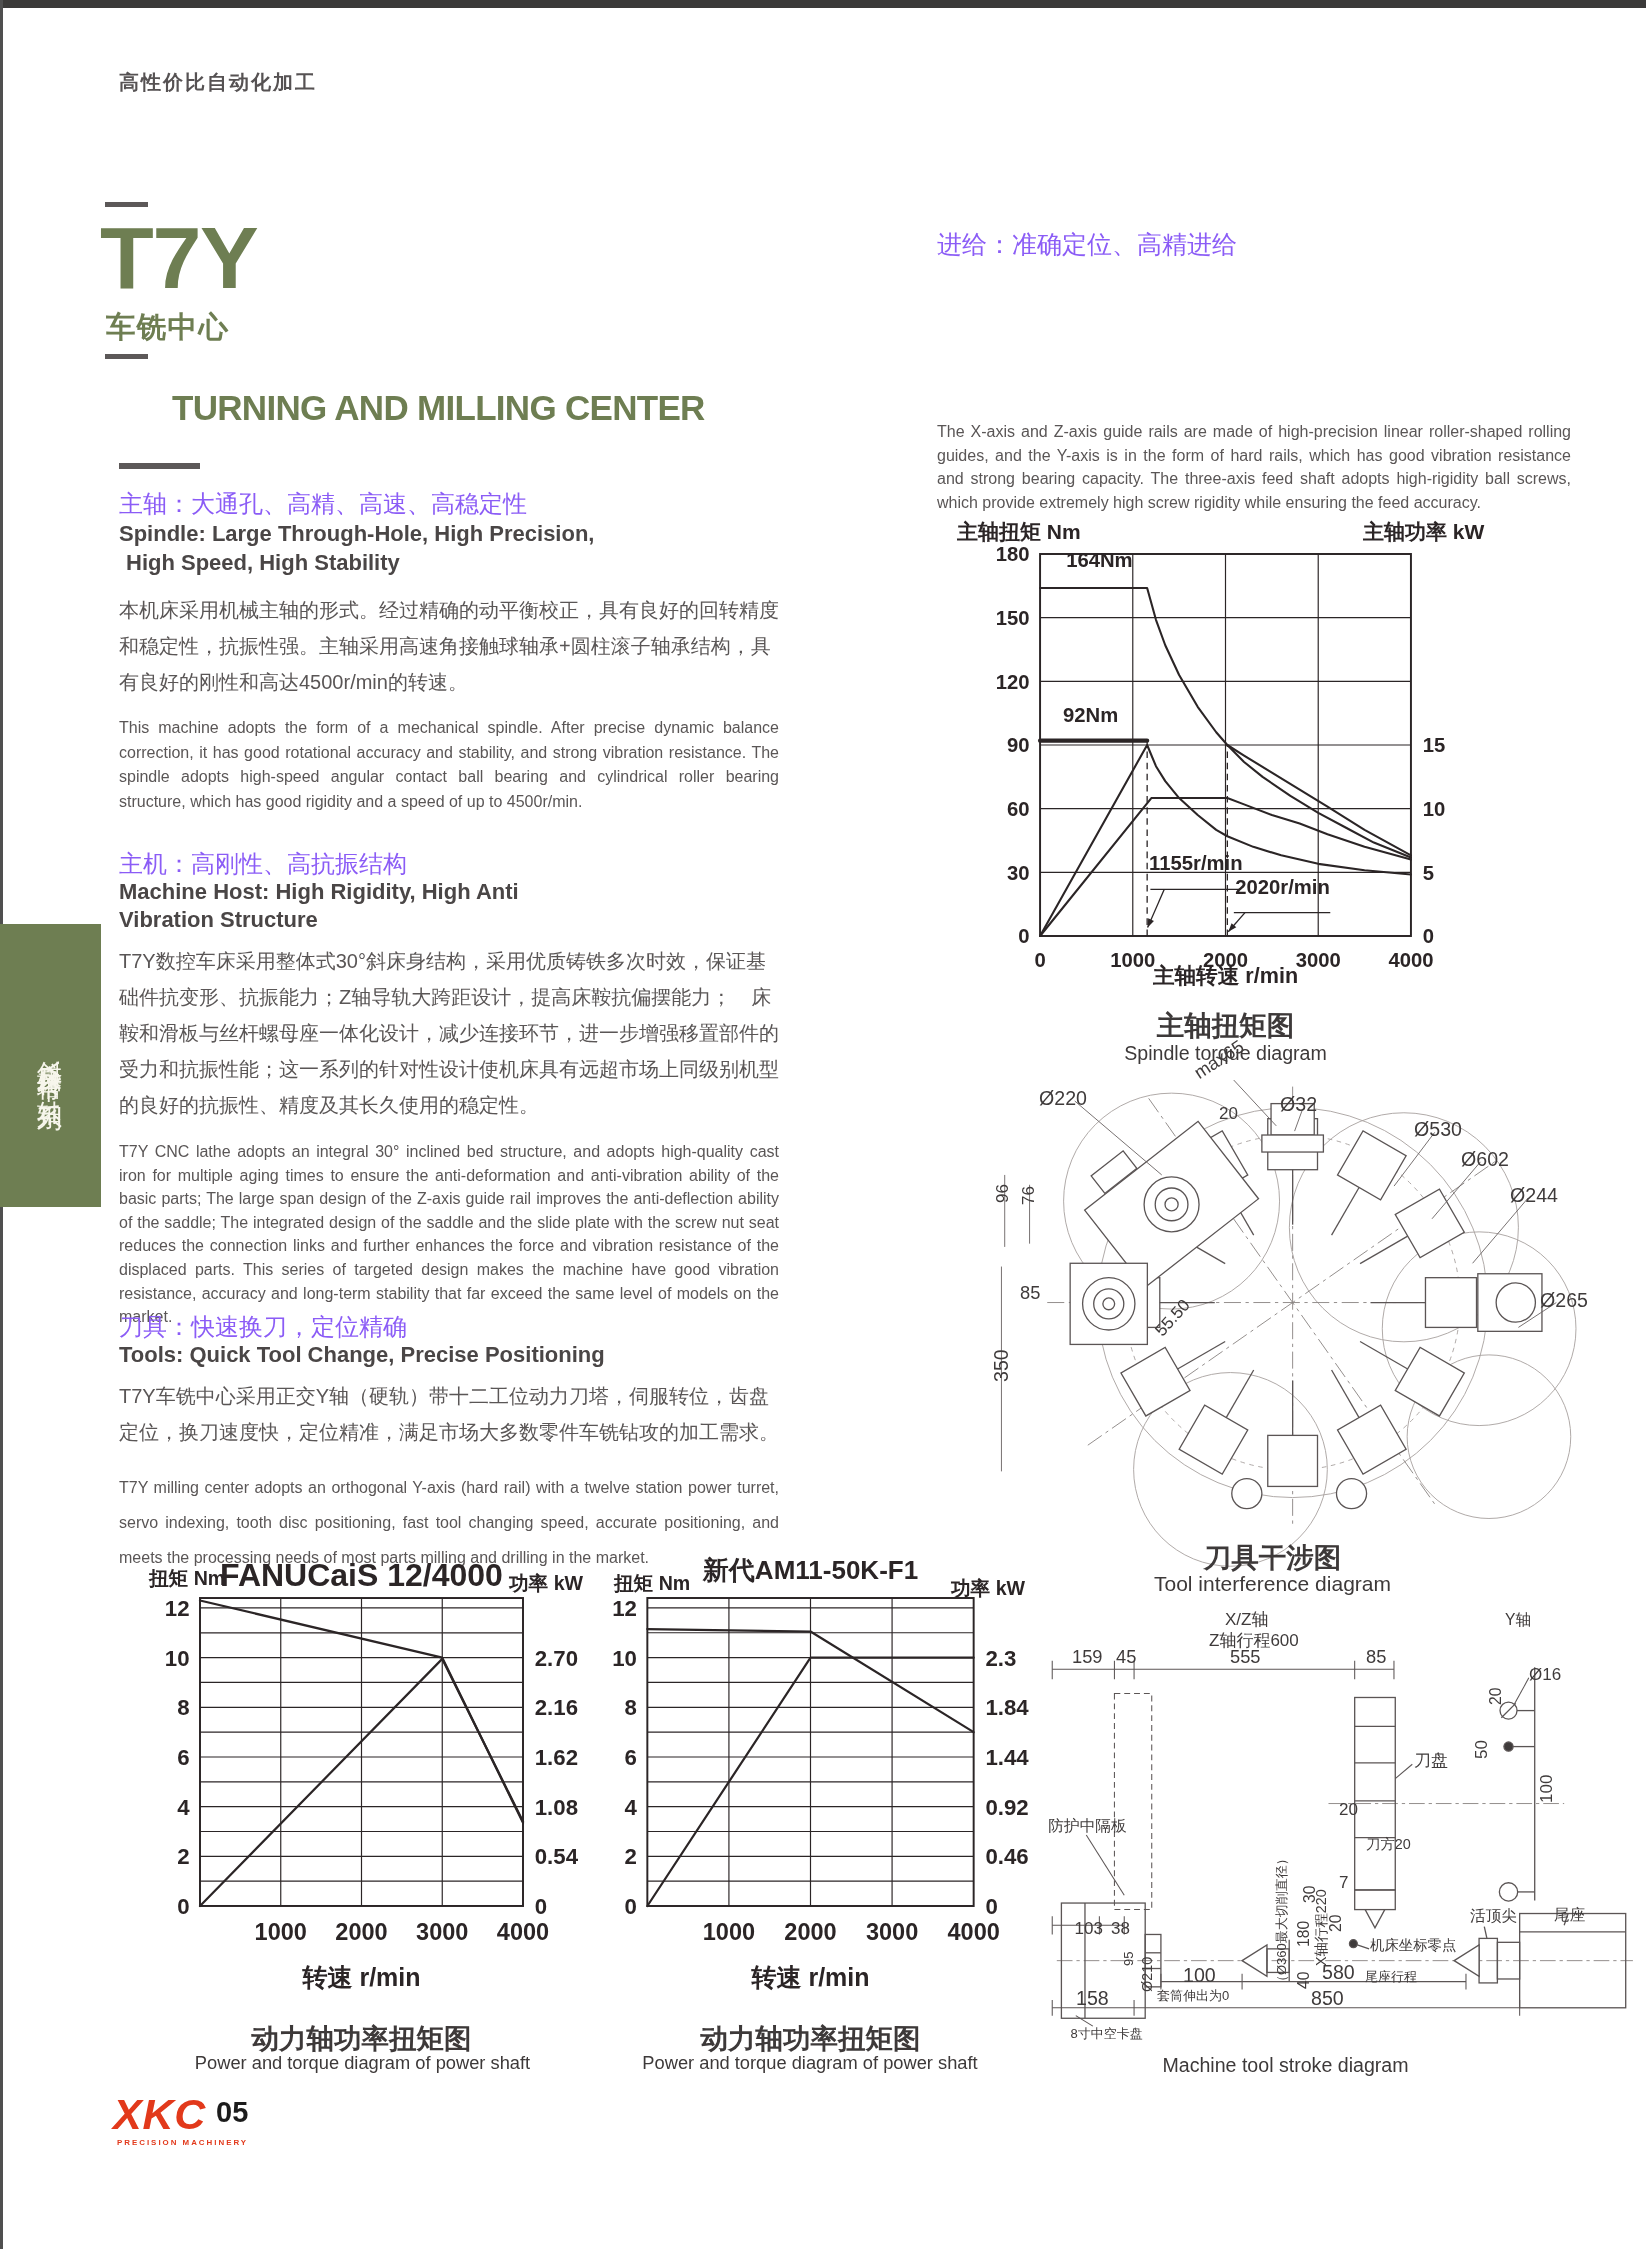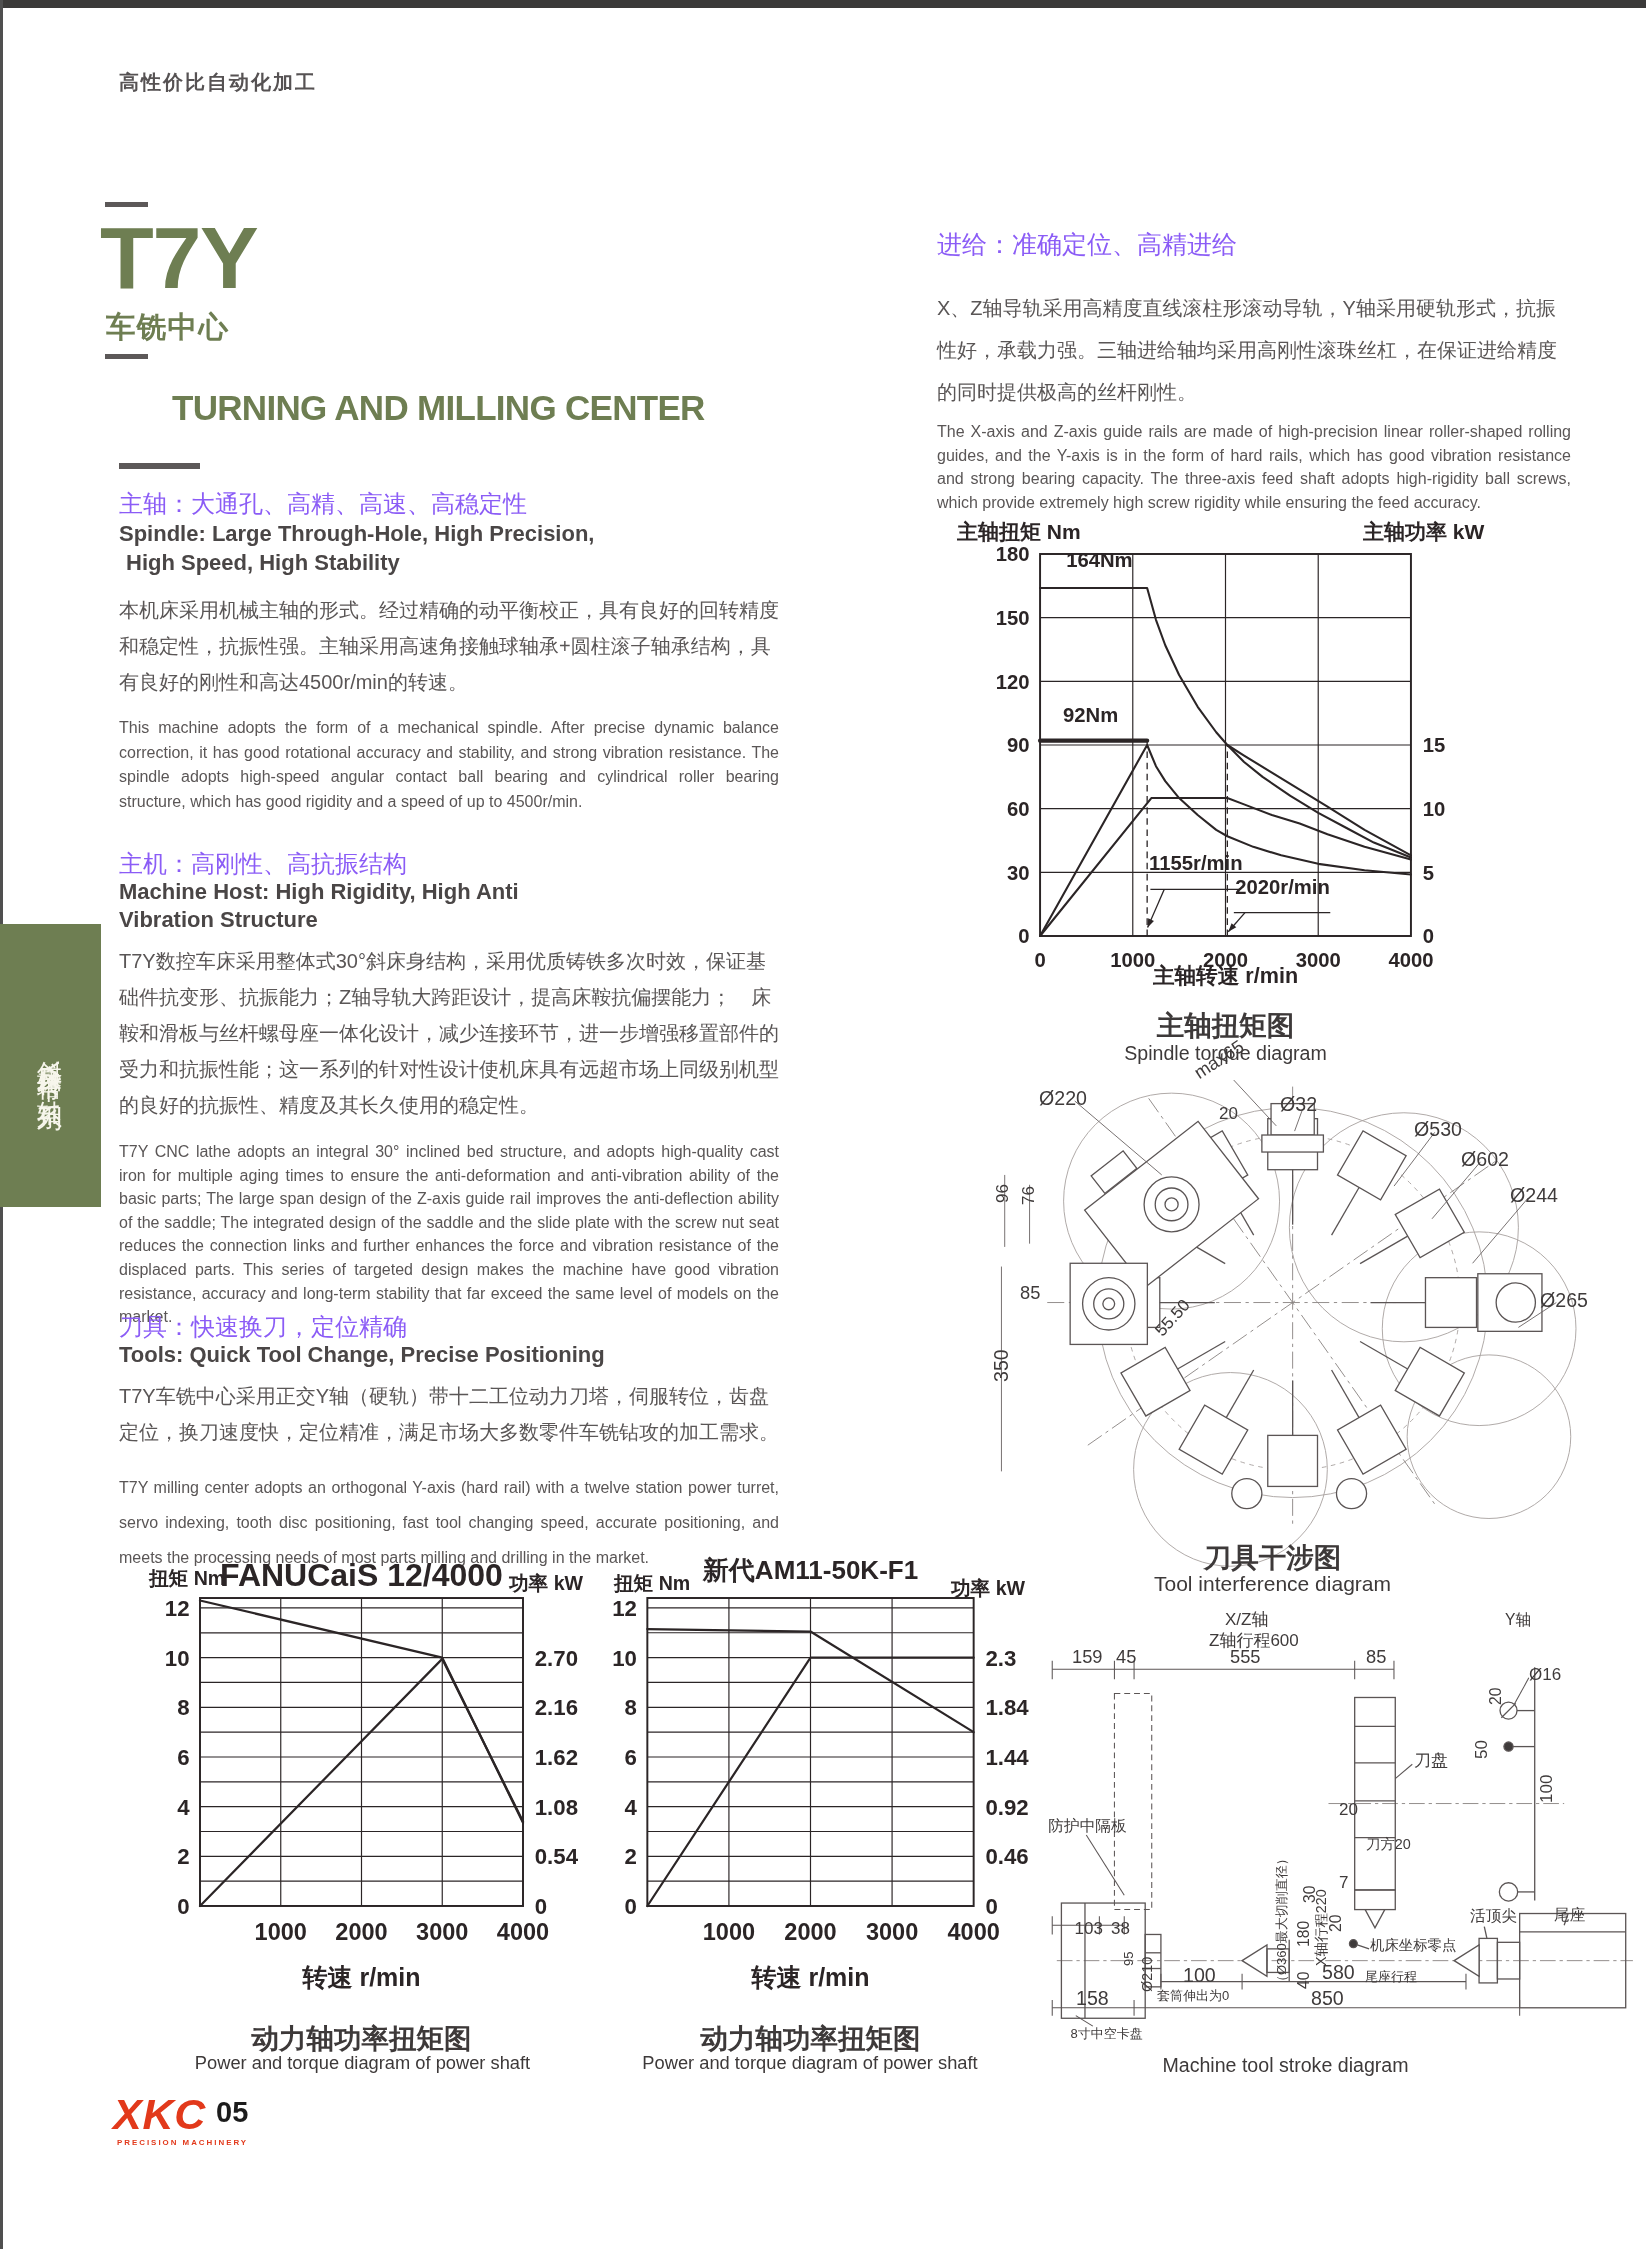--- a/index.html
+++ b/index.html
@@ -50,21 +50,20 @@
   <div class="abs hd-en" style="left:119px;top:907px;font-size:22px;">Vibration Structure</div>
   <div class="abs body-cn" style="left:119px;top:943px;width:661px;font-size:20px;line-height:36px;">T7Y数控车床采用整体式30°斜床身结构，采用优质铸铁多次时效，保证基础件抗变形、抗振能力；Z轴导轨大跨距设计，提高床鞍抗偏摆能力；　床鞍和滑板与丝杆螺母座一体化设计，减少连接环节，进一步增强移置部件的受力和抗振性能；这一系列的针对性设计使机床具有远超市场上同级别机型的良好的抗振性、精度及其长久使用的稳定性。</div>
   <div class="abs body-en" style="left:119px;top:1140px;width:660px;font-size:16px;line-height:23.6px;">T7Y CNC lathe adopts an integral 30° inclined bed structure, and adopts high-quality cast iron for multiple aging times to ensure the anti-deformation and anti-vibration ability of the basic parts; The large span design of the Z-axis guide rail improves the anti-deflection ability of the saddle; The integrated design of the saddle and the slide plate with the screw nut seat reduces the connection links and further enhances the force and vibration resistance of the displaced parts. This series of targeted design makes the machine have good vibration resistance, accuracy and long-term stability that far exceed the same level of models on the market.</div>
 
   <div class="abs hd-cn" style="left:119px;top:1311px;font-size:24px;">刀具：快速换刀，定位精确</div>
   <div class="abs hd-en" style="left:119px;top:1342px;font-size:22px;">Tools: Quick Tool Change, Precise Positioning</div>
   <div class="abs body-cn" style="left:119px;top:1378px;width:661px;font-size:20px;line-height:36px;">T7Y车铣中心采用正交Y轴（硬轨）带十二工位动力刀塔，伺服转位，齿盘定位，换刀速度快，定位精准，满足市场大多数零件车铣钻攻的加工需求。</div>
   <div class="abs body-en" style="left:119px;top:1470px;width:660px;font-size:16px;line-height:35px;">T7Y milling center adopts an orthogonal Y-axis (hard rail) with a twelve station power turret, servo indexing, tooth disc positioning, fast tool changing speed, accurate positioning, and meets the processing needs of most parts milling and drilling in the market.</div>
 
   <div class="abs hd-cn" style="left:937px;top:228px;font-size:25px;">进给：准确定位、高精进给</div>
-  <div class="abs body-cn" style="left:937px;top:287px;width:634px;font-size:20px;line-height:42px;">X、Z轴导轨采用高精度直线滚柱形滚动导轨，Y轴采用硬轨形式，抗振性好，承载力强。三轴进给轴均采用高刚性滚珠丝杠，在保证进给精度的同时提供极高的丝杆刚性。</div>
   <div class="abs body-en" style="left:937px;top:420px;width:634px;font-size:16px;line-height:23.6px;">The X-axis and Z-axis guide rails are made of high-precision linear roller-shaped rolling guides, and the Y-axis is in the form of hard rails, which has good vibration resistance and strong bearing capacity. The three-axis feed shaft adopts high-rigidity ball screws, which provide extremely high screw rigidity while ensuring the feed accuracy.</div>
 
   <div class="abs unit" style="left:957px;top:518px;font-size:21px;">主轴扭矩  Nm</div>
   <div class="abs unit" style="left:1363px;top:518px;font-size:21px;">主轴功率  kW</div>
   <div class="abs unit" style="left:1040px;top:961px;width:371px;text-align:center;font-size:21.6px;">主轴转速  r/min</div>
   <div class="abs cap-cn" style="left:1040px;top:1008px;width:371px;font-size:27.5px;">主轴扭矩图</div>
   <div class="abs cap-en" style="left:1040px;top:1042px;width:371px;font-size:19.6px;">Spindle torque diagram</div>
 
   <div class="abs" id="dg-tool" style="left:936px;top:1047px;width:710px;height:498px;">
     <svg width="710" height="498" viewBox="0 0 1085 760">

